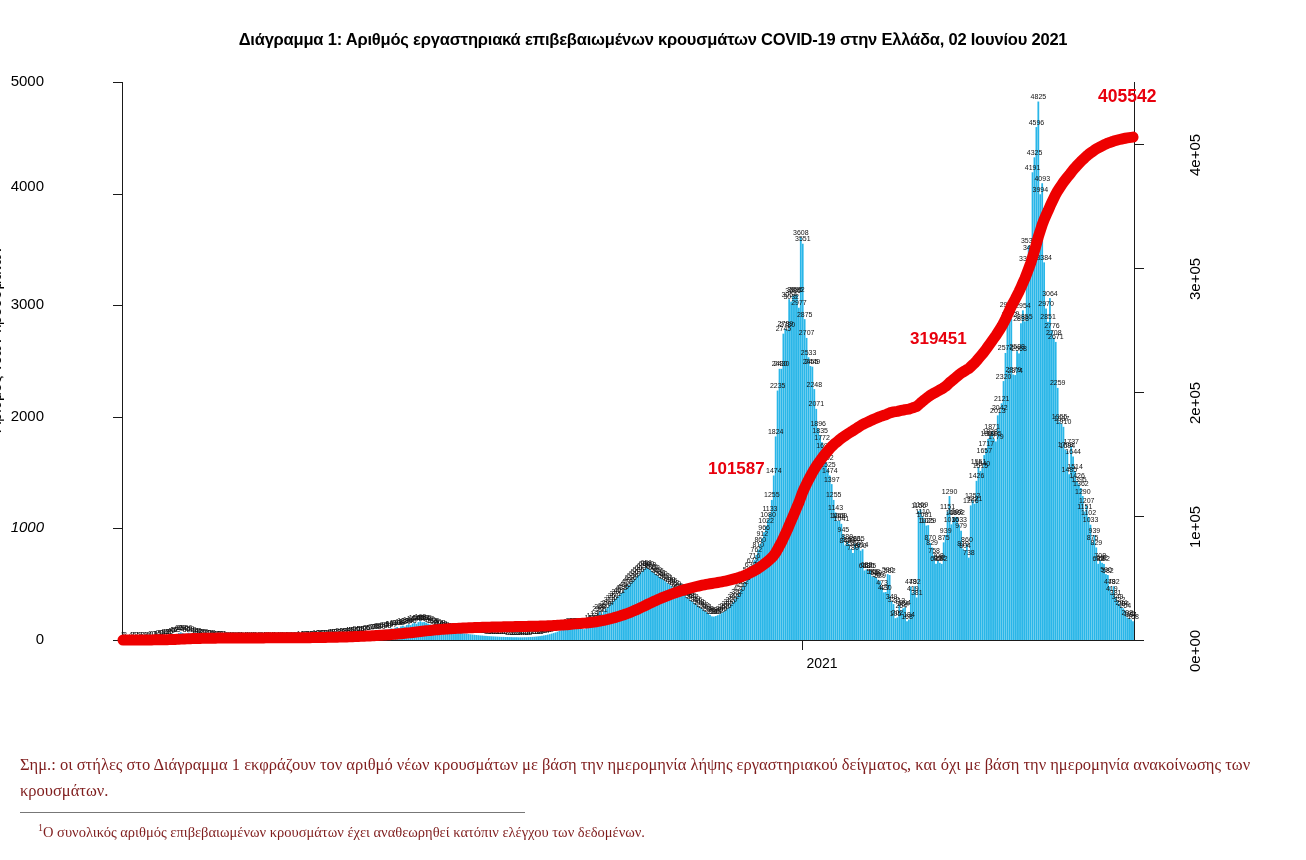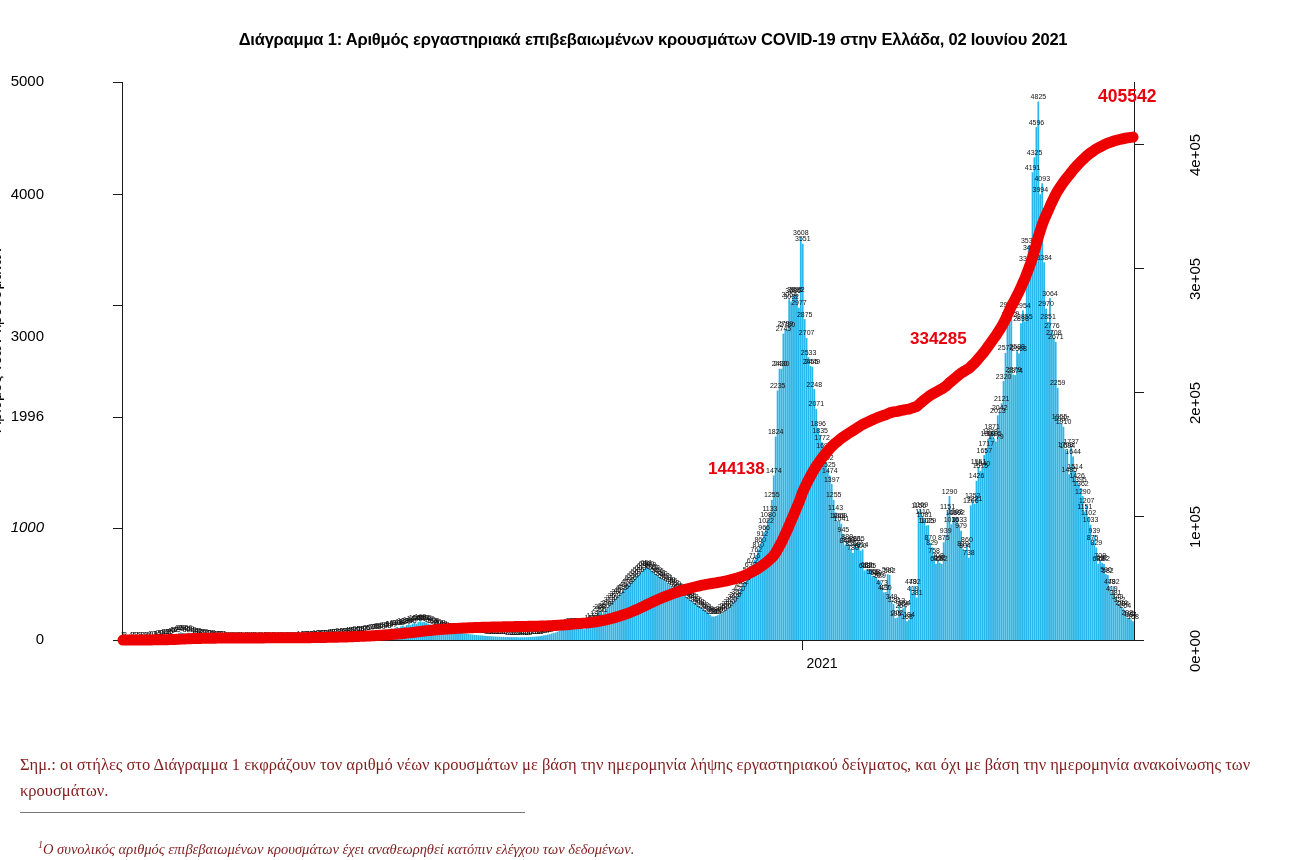--- a/index.html
+++ b/index.html
@@ -48,45 +48,45 @@
   #ann-mid{left:910px;top:329px;font-size:17px;}
   #ann-low{left:708px;top:459px;font-size:17px;}
 
   
   .note{
     position:absolute;font-family:"Liberation Serif",serif;font-size:16.5px;
     color:#7f1d1d;line-height:1.55;
   }
   #note-main{left:20px;top:752px;width:1270px;}
   #note-rule{position:absolute;left:20px;top:812px;width:505px;height:1px;background:#777;}
-  #note-foot{left:38px;top:837px;width:1260px;font-size:14.5px;font-style:italic;}
+  #note-foot{left:38px;top:820px;width:1260px;font-size:14.5px;}
   #note-foot sup{font-size:10px;}
 </style>
 </head>
 <body>
 
 <div id="root">
 
   <div class="chart-title">Διάγραμμα 1: Αριθμός εργαστηριακά επιβεβαιωμένων κρουσμάτων COVID-19 στην Ελλάδα, 02 Ιουνίου 2021</div>
 
   <div id="axis-left"></div>
   <div id="axis-right"></div>
   <div id="axis-bottom"></div>
 
   <div id="ticks-left">
       <div class="tick-l" style="top: 640px;"></div>
       <div class="tlab-l" style="top: 630px;">0</div>
       <div class="tick-l" style="top: 528.4px;"></div>
       <div class="tlab-l" style="top: 518.4px; font-style: italic;">1000</div>
       <div class="tick-l" style="top: 416.8px;"></div>
-      <div class="tlab-l" style="top: 406.8px;">1996</div>
+      <div class="tlab-l" style="top: 406.8px;">2000</div>
       <div class="tick-l" style="top: 305.2px;"></div>
-      <div class="tlab-l" style="top: 295.2px; margin-top: 32px;">3000</div>
+      <div class="tlab-l" style="top: 295.2px;">3000</div>
       <div class="tick-l" style="top: 193.6px;"></div>
-      <div class="tlab-l" style="top: 185px;">4000</div>
+      <div class="tlab-l" style="top: 177px;">4000</div>
       <div class="tick-l" style="top: 82px;"></div>
       <div class="tlab-l" style="top: 72px;">5000</div>
     </div>
   <div id="ticks-right">
       <div class="tick-r" style="top: 640px;"></div>
       <div class="tlab-r" style="top: 672px;">0e+00</div>
       <div class="tick-r" style="top: 516px;"></div>
       <div class="tlab-r" style="top: 548px;">1e+05</div>
       <div class="tick-r" style="top: 392px;"></div>
       <div class="tlab-r" style="top: 424px;">2e+05</div>
@@ -1149,22 +1149,22 @@
         <text x="1007.17" y="533.74" text-anchor="middle" class="barlabel">195</text>
         <text x="1009.10" y="534.97" text-anchor="middle" class="barlabel">184</text>
         <text x="1011.03" y="536.75" text-anchor="middle" class="barlabel">168</text>
       </svg>
     <svg class="layer" id="line-svg" width="1012" height="558">
         <path d="M 0.97 558.00 L 2.90 557.99 L 4.83 557.99 L 6.76 557.99 L 8.69 557.99 L 10.62 557.97 L 12.55 557.97 L 14.48 557.96 L 16.42 557.96 L 18.35 557.95 L 20.28 557.94 L 22.21 557.93 L 24.14 557.92 L 26.07 557.91 L 28.00 557.90 L 29.94 557.89 L 31.87 557.87 L 33.80 557.85 L 35.73 557.83 L 37.66 557.80 L 39.59 557.78 L 41.52 557.74 L 43.45 557.69 L 45.39 557.65 L 47.32 557.60 L 49.25 557.54 L 51.18 557.47 L 53.11 557.40 L 55.04 557.32 L 56.97 557.23 L 58.90 557.13 L 60.84 557.03 L 62.77 556.95 L 64.70 556.87 L 66.63 556.77 L 68.56 556.68 L 70.49 556.61 L 72.42 556.55 L 74.35 556.49 L 76.29 556.43 L 78.22 556.38 L 80.15 556.33 L 82.08 556.29 L 84.01 556.26 L 85.94 556.23 L 87.87 556.20 L 89.81 556.17 L 91.74 556.15 L 93.67 556.13 L 95.60 556.11 L 97.53 556.09 L 99.46 556.07 L 101.39 556.06 L 103.32 556.04 L 105.26 556.03 L 107.19 556.02 L 109.12 556.01 L 111.05 556.00 L 112.98 555.99 L 114.91 555.98 L 116.84 555.97 L 118.77 555.96 L 120.71 555.95 L 122.64 555.95 L 124.57 555.94 L 126.50 555.93 L 128.43 555.92 L 130.36 555.91 L 132.29 555.91 L 134.23 555.90 L 136.16 555.90 L 138.09 555.89 L 140.02 555.88 L 141.95 555.88 L 143.88 555.87 L 145.81 555.87 L 147.74 555.86 L 149.68 555.86 L 151.61 555.85 L 153.54 555.85 L 155.47 555.84 L 157.40 555.83 L 159.33 555.83 L 161.26 555.82 L 163.19 555.81 L 165.13 555.80 L 167.06 555.79 L 168.99 555.78 L 170.92 555.77 L 172.85 555.76 L 174.78 555.75 L 176.71 555.74 L 178.65 555.72 L 180.58 555.71 L 182.51 555.69 L 184.44 555.67 L 186.37 555.65 L 188.30 555.63 L 190.23 555.61 L 192.16 555.59 L 194.10 555.56 L 196.03 555.53 L 197.96 555.50 L 199.89 555.47 L 201.82 555.44 L 203.75 555.41 L 205.68 555.37 L 207.61 555.34 L 209.55 555.29 L 211.48 555.25 L 213.41 555.21 L 215.34 555.16 L 217.27 555.11 L 219.20 555.06 L 221.13 555.00 L 223.06 554.94 L 225.00 554.88 L 226.93 554.82 L 228.86 554.74 L 230.79 554.68 L 232.72 554.60 L 234.65 554.52 L 236.58 554.45 L 238.52 554.36 L 240.45 554.27 L 242.38 554.18 L 244.31 554.09 L 246.24 553.98 L 248.17 553.89 L 250.10 553.78 L 252.03 553.66 L 253.97 553.56 L 255.90 553.44 L 257.83 553.31 L 259.76 553.19 L 261.69 553.06 L 263.62 552.91 L 265.55 552.78 L 267.48 552.64 L 269.42 552.48 L 271.35 552.34 L 273.28 552.18 L 275.21 552.00 L 277.14 551.84 L 279.07 551.66 L 281.00 551.47 L 282.94 551.29 L 284.87 551.09 L 286.80 550.88 L 288.73 550.69 L 290.66 550.47 L 292.59 550.24 L 294.52 550.02 L 296.45 549.79 L 298.39 549.54 L 300.32 549.30 L 302.25 549.06 L 304.18 548.83 L 306.11 548.61 L 308.04 548.41 L 309.97 548.21 L 311.90 548.02 L 313.84 547.84 L 315.77 547.67 L 317.70 547.51 L 319.63 547.36 L 321.56 547.22 L 323.49 547.08 L 325.42 546.94 L 327.35 546.82 L 329.29 546.70 L 331.22 546.58 L 333.15 546.48 L 335.08 546.37 L 337.01 546.27 L 338.94 546.18 L 340.87 546.09 L 342.81 546.00 L 344.74 545.92 L 346.67 545.84 L 348.60 545.76 L 350.53 545.69 L 352.46 545.62 L 354.39 545.55 L 356.32 545.49 L 358.26 545.43 L 360.19 545.37 L 362.12 545.31 L 364.05 545.26 L 365.98 545.21 L 367.91 545.16 L 369.84 545.11 L 371.77 545.06 L 373.71 545.01 L 375.64 544.97 L 377.57 544.92 L 379.50 544.88 L 381.43 544.84 L 383.36 544.80 L 385.29 544.76 L 387.23 544.72 L 389.16 544.68 L 391.09 544.65 L 393.02 544.61 L 394.95 544.57 L 396.88 544.54 L 398.81 544.50 L 400.74 544.47 L 402.68 544.43 L 404.61 544.39 L 406.54 544.35 L 408.47 544.31 L 410.40 544.27 L 412.33 544.23 L 414.26 544.18 L 416.19 544.13 L 418.13 544.08 L 420.06 544.02 L 421.99 543.96 L 423.92 543.90 L 425.85 543.83 L 427.78 543.75 L 429.71 543.67 L 431.65 543.57 L 433.58 543.47 L 435.51 543.36 L 437.44 543.24 L 439.37 543.11 L 441.30 542.97 L 443.23 542.81 L 445.16 542.65 L 447.10 542.47 L 449.03 542.28 L 450.96 542.08 L 452.89 541.89 L 454.82 541.72 L 456.75 541.55 L 458.68 541.40 L 460.61 541.26 L 462.55 541.11 L 464.48 540.93 L 466.41 540.74 L 468.34 540.51 L 470.27 540.25 L 472.20 540.02 L 474.13 539.74 L 476.06 539.39 L 478.00 539.01 L 479.93 538.66 L 481.86 538.28 L 483.79 537.86 L 485.72 537.43 L 487.65 536.95 L 489.58 536.46 L 491.52 535.93 L 493.45 535.38 L 495.38 534.80 L 497.31 534.21 L 499.24 533.58 L 501.17 532.93 L 503.10 532.26 L 505.03 531.55 L 506.97 530.81 L 508.90 530.05 L 510.83 529.25 L 512.76 528.44 L 514.69 527.60 L 516.62 526.73 L 518.55 525.83 L 520.48 524.91 L 522.42 523.96 L 524.35 522.99 L 526.28 522.04 L 528.21 521.11 L 530.14 520.20 L 532.07 519.30 L 534.00 518.43 L 535.94 517.57 L 537.87 516.74 L 539.80 515.92 L 541.73 515.12 L 543.66 514.34 L 545.59 513.58 L 547.52 512.84 L 549.45 512.12 L 551.39 511.42 L 553.32 510.74 L 555.25 510.08 L 557.18 509.44 L 559.11 508.81 L 561.04 508.21 L 562.97 507.62 L 564.90 507.06 L 566.84 506.51 L 568.77 505.98 L 570.70 505.48 L 572.63 504.99 L 574.56 504.52 L 576.49 504.07 L 578.42 503.64 L 580.35 503.23 L 582.29 502.83 L 584.22 502.46 L 586.15 502.11 L 588.08 501.77 L 590.01 501.46 L 591.94 501.15 L 593.87 500.83 L 595.81 500.50 L 597.74 500.16 L 599.67 499.80 L 601.60 499.43 L 603.53 499.03 L 605.46 498.61 L 607.39 498.17 L 609.32 497.69 L 611.26 497.18 L 613.19 496.64 L 615.12 496.06 L 617.05 495.43 L 618.98 494.76 L 620.91 494.05 L 622.84 493.28 L 624.77 492.46 L 626.71 491.59 L 628.64 490.65 L 630.57 489.65 L 632.50 488.59 L 634.43 487.46 L 636.36 486.26 L 638.29 484.98 L 640.23 483.62 L 642.16 482.19 L 644.09 480.67 L 646.02 479.07 L 647.95 477.38 L 649.88 475.52 L 651.81 473.33 L 653.74 470.62 L 655.68 467.30 L 657.61 463.69 L 659.54 460.09 L 661.47 456.01 L 663.40 451.87 L 665.33 447.74 L 667.26 443.20 L 669.19 438.70 L 671.13 434.12 L 673.06 429.52 L 674.99 424.93 L 676.92 420.51 L 678.85 415.15 L 680.78 409.88 L 682.71 405.61 L 684.65 401.59 L 686.58 397.82 L 688.51 394.18 L 690.44 390.54 L 692.37 387.20 L 694.30 384.13 L 696.23 381.31 L 698.16 378.59 L 700.10 375.95 L 702.03 373.44 L 703.96 371.07 L 705.89 368.81 L 707.82 366.62 L 709.75 364.54 L 711.68 362.68 L 713.61 360.98 L 715.55 359.40 L 717.48 357.81 L 719.41 356.26 L 721.34 354.86 L 723.27 353.60 L 725.20 352.29 L 727.13 351.02 L 729.06 349.80 L 731.00 348.65 L 732.93 347.36 L 734.86 346.14 L 736.79 344.85 L 738.72 343.66 L 740.65 342.45 L 742.58 341.53 L 744.52 340.59 L 746.45 339.67 L 748.38 338.74 L 750.31 337.89 L 752.24 337.05 L 754.17 336.22 L 756.10 335.42 L 758.03 334.63 L 759.97 333.93 L 761.90 333.29 L 763.83 332.66 L 765.76 331.78 L 767.69 330.92 L 769.62 330.40 L 771.55 329.92 L 773.48 329.63 L 775.42 329.33 L 777.35 328.86 L 779.28 328.47 L 781.21 328.05 L 783.14 327.61 L 785.07 327.36 L 787.00 327.09 L 788.94 326.38 L 790.87 325.76 L 792.80 325.04 L 794.73 324.48 L 796.66 322.76 L 798.59 321.02 L 800.52 319.37 L 802.45 317.77 L 804.39 316.25 L 806.32 314.72 L 808.25 313.43 L 810.18 312.20 L 812.11 311.07 L 814.04 310.06 L 815.97 309.00 L 817.90 307.98 L 819.84 306.96 L 821.77 305.66 L 823.70 304.27 L 825.63 302.56 L 827.56 300.64 L 829.49 299.11 L 831.42 297.47 L 833.35 295.84 L 835.29 294.20 L 837.22 292.66 L 839.15 291.21 L 841.08 289.99 L 843.01 288.80 L 844.94 287.52 L 846.87 286.43 L 848.81 284.64 L 850.74 282.78 L 852.67 280.96 L 854.60 278.85 L 856.53 276.54 L 858.46 274.29 L 860.39 272.01 L 862.32 269.54 L 864.26 266.99 L 866.19 264.32 L 868.12 261.60 L 870.05 258.82 L 871.98 256.14 L 873.91 253.50 L 875.84 250.51 L 877.77 247.48 L 879.71 244.33 L 881.64 240.88 L 883.57 237.06 L 885.50 232.67 L 887.43 228.40 L 889.36 224.12 L 891.29 220.59 L 893.23 217.07 L 895.16 213.22 L 897.09 209.41 L 899.02 205.19 L 900.95 200.81 L 902.88 196.57 L 904.81 191.56 L 906.74 186.31 L 908.68 181.16 L 910.61 174.93 L 912.54 168.51 L 914.47 161.68 L 916.40 154.52 L 918.33 148.59 L 920.26 142.51 L 922.19 137.48 L 924.13 133.07 L 926.06 128.84 L 927.99 124.29 L 929.92 120.16 L 931.85 116.14 L 933.78 112.17 L 935.71 108.82 L 937.65 105.92 L 939.58 103.04 L 941.51 100.20 L 943.44 97.67 L 945.37 95.15 L 947.30 92.95 L 949.23 90.37 L 951.16 87.92 L 953.10 85.68 L 955.03 83.56 L 956.96 81.49 L 958.89 79.46 L 960.82 77.55 L 962.75 75.84 L 964.68 74.05 L 966.61 72.41 L 968.55 70.87 L 970.48 69.58 L 972.41 68.18 L 974.34 66.95 L 976.27 65.94 L 978.20 64.88 L 980.13 63.86 L 982.06 62.84 L 984.00 61.97 L 985.93 61.10 L 987.86 60.39 L 989.79 59.77 L 991.72 59.05 L 993.65 58.49 L 995.58 57.97 L 997.52 57.49 L 999.45 57.05 L 1001.38 56.63 L 1003.31 56.24 L 1005.24 55.94 L 1007.17 55.65 L 1009.10 55.38 L 1011.03 55.13" fill="none" stroke="#ee0000" stroke-width="11" stroke-linecap="round" stroke-linejoin="round"></path>
       </svg>
   </div>
 
   <div class="cum-ann" id="ann-total">405542</div>
-  <div class="cum-ann" id="ann-mid">334285</div>
-  <div class="cum-ann" id="ann-low">144138</div>
+  <div class="cum-ann" id="ann-mid">319451</div>
+  <div class="cum-ann" id="ann-low">101587</div>
 
   <div class="ylabel-left">Αριθμός νέων κρουσμάτων</div>
 
 
   <div class="note" id="note-main">Σημ.: οι στήλες στο Διάγραμμα 1 εκφράζουν τον αριθμό νέων κρουσμάτων με βάση την ημερομηνία λήψης εργαστηριακού δείγματος, και όχι με βάση την ημερομηνία ανακοίνωσης των κρουσμάτων.</div>
   <div id="note-rule"></div>
   <div class="note" id="note-foot"><sup>1</sup><span>Ο συνολικός αριθμός επιβεβαιωμένων κρουσμάτων έχει αναθεωρηθεί κατόπιν ελέγχου των δεδομένων.</span></div>
 
 </div>
 

